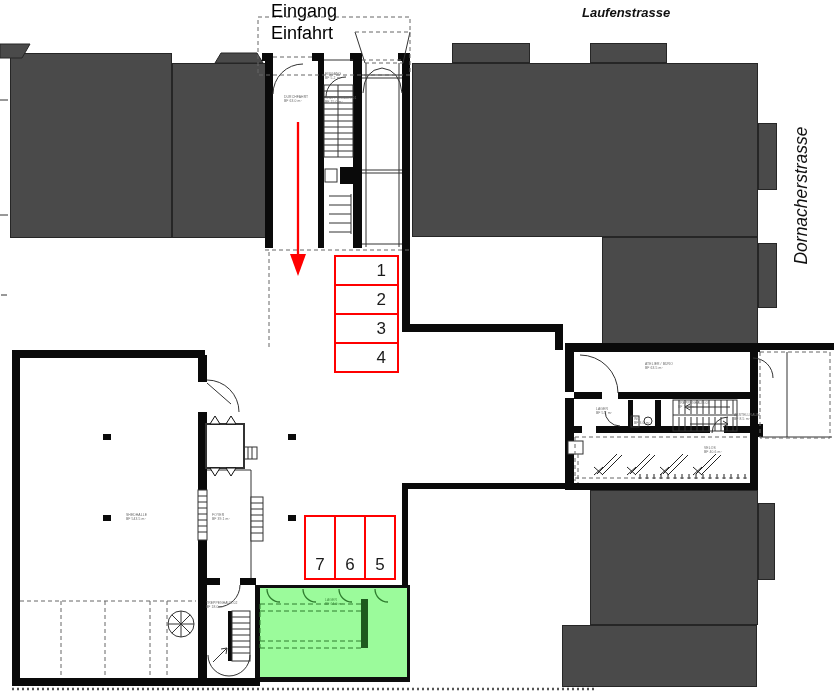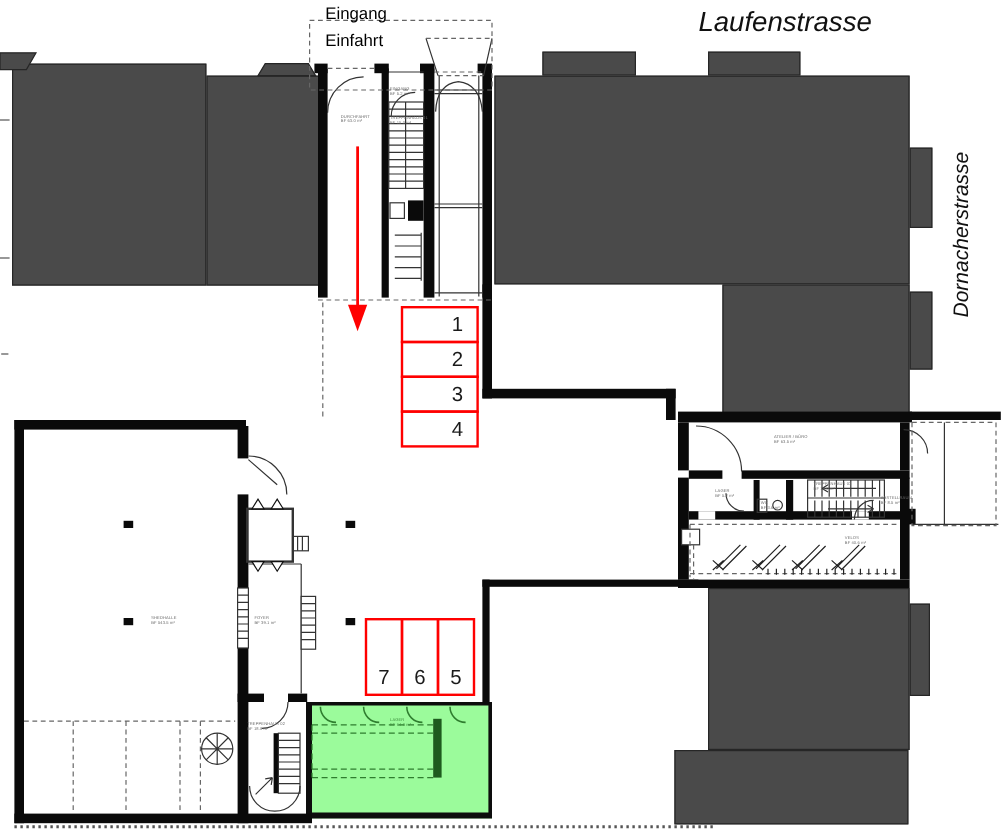--- a/index.html
+++ b/index.html
@@ -11,22 +11,22 @@
       background:var(--highlight-green,#9bfb9b);border:3px solid #0d0d0d;border-left-width:5px;border-bottom-width:5px;z-index:2;}
   .spots-a{position:absolute;left:334px;top:255px;width:65px;z-index:4;}
   .spots-a .spot{box-sizing:border-box;height:31px;border:2px solid var(--accent-red,#f00);margin-top:-2px;
       display:flex;align-items:center;justify-content:flex-end;padding-right:11px;font-size:17px;color:#1a1a1a;}
   .spots-a .spot:first-child{margin-top:0;}
   .spots-b{position:absolute;left:304px;top:515px;height:65px;display:flex;z-index:4;}
   .spots-b .spot{box-sizing:border-box;width:32px;height:65px;border:2px solid var(--accent-red,#f00);margin-left:-2px;
       display:flex;align-items:flex-end;justify-content:center;padding-bottom:3px;font-size:17px;color:#1a1a1a;}
   .spots-b .spot:first-child{margin-left:0;}
   .lbl{position:absolute;z-index:5;white-space:pre-line;}
-  .entrance-lbl{left:271px;top:1px;font-size:14px;line-height:21.5px;color:#000;}
-  .street-top{left:582px;top:5px;font-size:23px;font-style:italic;font-weight:400;}
+  .entrance-lbl{left:271px;top:1px;font-size:18px;line-height:21.5px;color:#000;}
+  .street-top{left:582px;top:5px;font-size:13px;font-style:italic;font-weight:700;}
   .street-right{left:706px;top:185px;width:190px;text-align:center;font-size:17.5px;font-style:italic;font-weight:500;
       transform:rotate(-90deg);}
   .tl{position:absolute;z-index:5;font-size:3.4px;line-height:4px;color:#6a6a6a;white-space:pre-line;letter-spacing:.1px;}
   .tl.green{color:#3f8f3f;}
 </style>
 </head>
 <body>
 
 <div id="stage">
 

